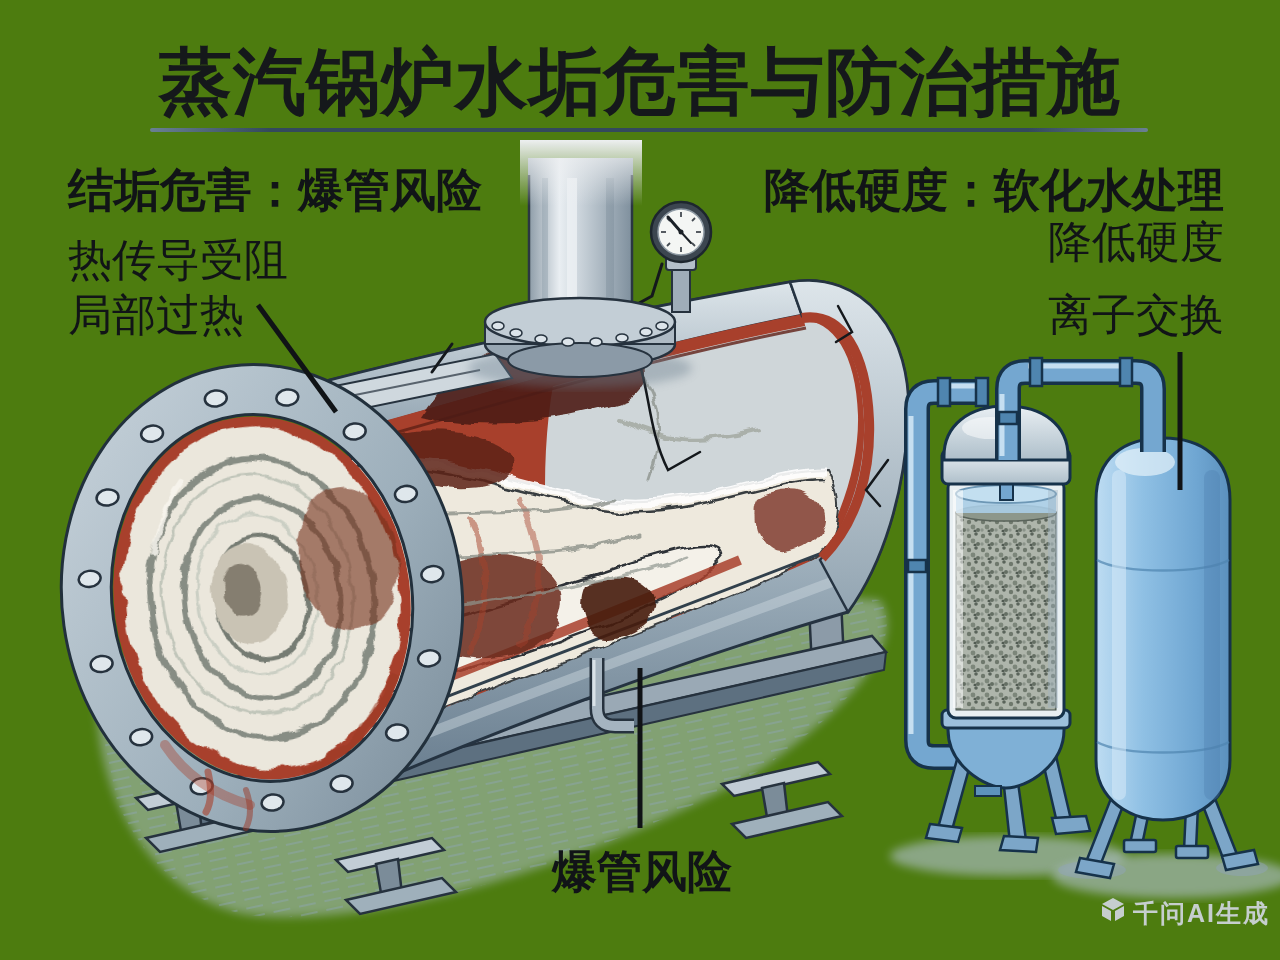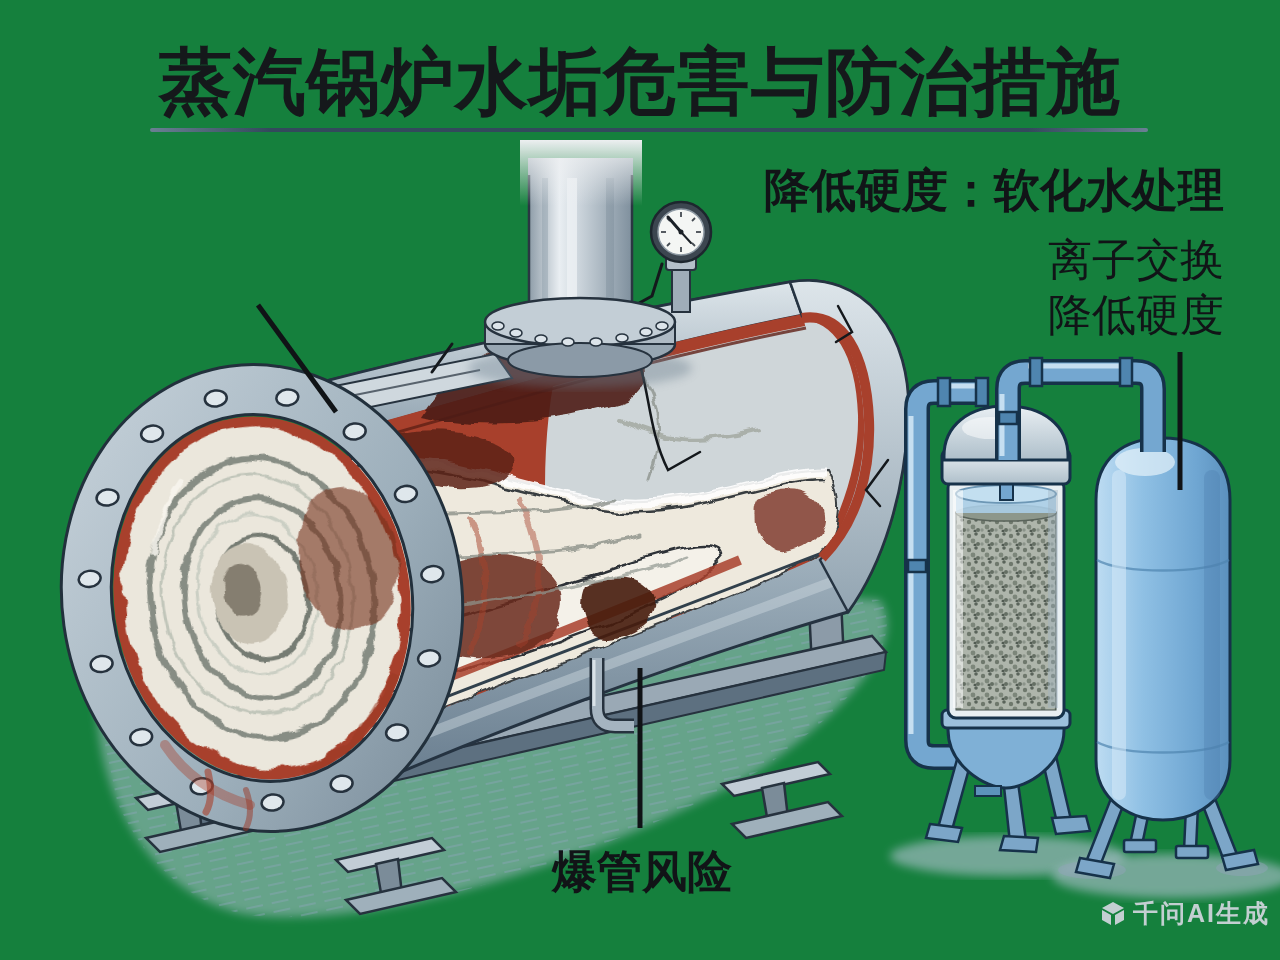--- a/index.html
+++ b/index.html
@@ -1,31 +1,31 @@
 <!DOCTYPE html>
 <html><head>
 <meta charset="utf-8">
 <style>
   html,body{margin:0;padding:0;background:#dfe3e7;}
-  .canvas{position:relative;width:1280px;height:960px;background:#15803d;overflow:hidden;
+  .canvas{position:relative;width:1280px;height:960px;background:#4d7c0f;overflow:hidden;
           font-family:"Liberation Sans","DejaVu Sans",sans-serif;}
   .art{position:absolute;left:0;top:0;width:1280px;height:960px;}
   .page-title{position:absolute;top:34px;left:50%;transform:translateX(-50%);
           white-space:nowrap;font-size:73px;font-weight:900;color:#15181b;letter-spacing:1px;}
   .title-underline{position:absolute;top:128px;left:150px;width:998px;height:4px;border-radius:2px;
           background:linear-gradient(90deg,#6a8093,#33495c 12%,#33495c 88%,#6a8093);}
   .callout{position:absolute;color:#111417;}
   .callout .head{font-size:46px;font-weight:900;line-height:48px;white-space:nowrap;}
   .callout .sub{font-size:44px;font-weight:500;line-height:55px;white-space:nowrap;}
   .callout .sub.first{margin-top:18px;}
   .hazard{left:68px;top:166px;text-align:left;}
   .prevention{right:56px;top:166px;text-align:right;}
   .cleaning-label{position:absolute;left:552px;top:842px;font-size:45px;font-weight:900;
           color:#111417;white-space:nowrap;}
-  .watermark{position:absolute;left:1100px;top:897px;display:flex;align-items:center;gap:7px;
+  .watermark{position:absolute;left:1100px;top:897px;display:flex;gap:7px;
           color:#cdd3da;opacity:.95;}
   .watermark .wm-text{font-size:25px;font-weight:600;letter-spacing:2px;white-space:nowrap;}
 </style>
 </head>
 <body>
 
 <div class="canvas">
 
   <svg class="art" viewBox="0 0 1280 960" aria-hidden="true">
     <defs>
@@ -340,25 +340,30 @@
     <g stroke="#101316" stroke-width="5" stroke-linecap="butt">
       <line x1="258" y1="305" x2="336" y2="412"></line>
       <line x1="640" y1="668" x2="640" y2="828"></line>
       <line x1="1180" y1="352" x2="1180" y2="490"></line>
     </g>
   </svg>
 
   <div class="page-title">蒸汽锅炉水垢危害与防治措施</div>
   <div class="title-underline"></div>
 
+  <div class="callout hazard">
+    <div class="head">结垢危害：爆管风险</div>
+    <div class="sub first">热传导受阻</div>
+    <div class="sub">局部过热</div>
+  </div>
 
   <div class="callout prevention">
     <div class="head">降低硬度：软化水处理</div>
+    <div class="sub">降低硬度</div>
     <div class="sub first">离子交换</div>
-    <div class="sub">降低硬度</div>
   </div>
 
   <div class="cleaning-label">爆管风险</div>
 
   <div class="watermark">
     <svg width="26" height="26" viewBox="0 0 26 26">
       <g fill="#cdd3da">
         <path d="M13 1 L24 7 L13 13 L2 7 Z"></path>
         <path d="M2 9 L11 14 L11 24 L2 19 Z"></path>
         <path d="M24 9 L15 14 L15 24 L24 19 Z"></path>

